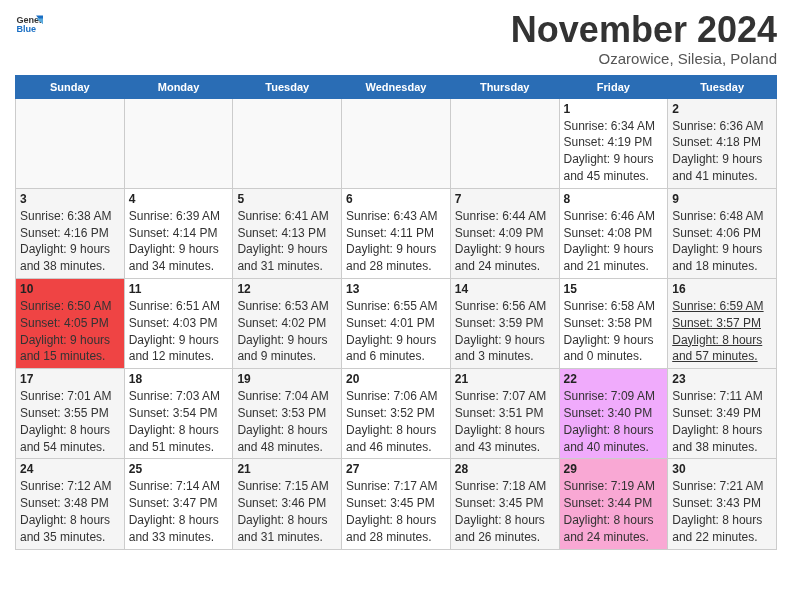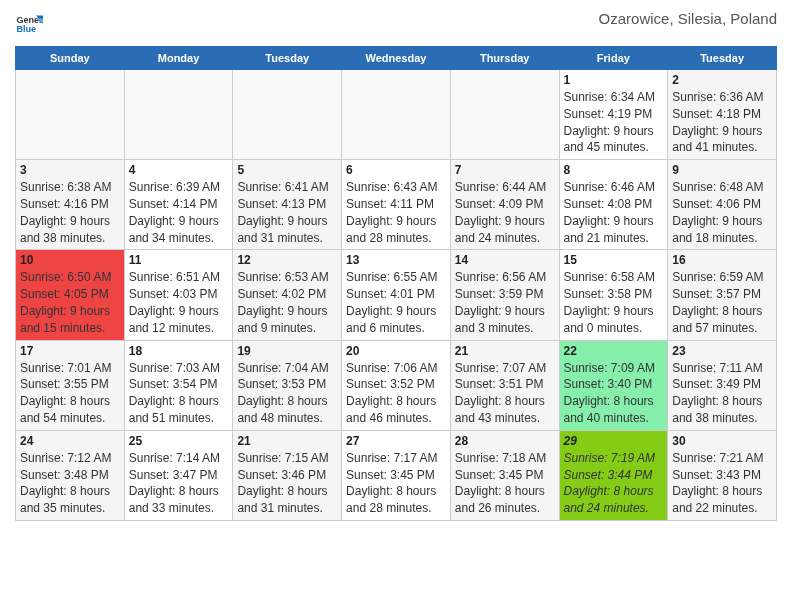--- a/index.html
+++ b/index.html
@@ -95,20 +95,21 @@
   <div class="header">
     <div class="logo">
       <svg class="logo-icon" viewBox="0 0 40 40">
         <text x="2" y="18" font-size="13" font-weight="bold" fill="#333" font-family="Arial">General</text>
         <text x="2" y="32" font-size="13" font-weight="bold" fill="#1a6fc4" font-family="Arial">Blue</text>
         <polygon points="30,8 40,8 40,20" fill="#1a6fc4"></polygon>
         <polygon points="30,12 40,12 40,20" fill="#5aabde"></polygon>
       </svg>
     </div>
     <div class="title-block">
+      <div class="month-title">November 2024</div>
       <div class="location">Ozarowice, Silesia, Poland</div>
     </div>
   </div>
 
   <table>
     <thead>
       <tr>
       <th>Sunday</th>
           <th>Monday</th>
           <th>Tuesday</th>
@@ -229,21 +230,21 @@
           </td>
           <td style="background: rgb(255, 255, 255);">
             <span class="day-num">15</span>
             <div class="day-info" style="white-space: pre-line;">Sunrise: 6:58 AM
 Sunset: 3:58 PM
 Daylight: 9 hours
 and 0 minutes.</div>
           </td>
           <td style="background: rgb(245, 245, 245);">
             <span class="day-num">16</span>
-            <div class="day-info" style="white-space: pre-line;">Sunrise: 6:59 AM
+            <div class="day-info" style="white-space: pre-line; text-decoration: underline;">Sunrise: 6:59 AM
 Sunset: 3:57 PM
 Daylight: 8 hours
 and 57 minutes.</div>
           </td>
         </tr>
         <tr>
           <td style="background: rgb(245, 245, 245);">
             <span class="day-num">17</span>
             <div class="day-info" style="white-space: pre-line;">Sunrise: 7:01 AM
 Sunset: 3:55 PM
@@ -271,21 +272,21 @@
 Daylight: 8 hours
 and 46 minutes.</div>
           </td>
           <td style="background: rgb(245, 245, 245);">
             <span class="day-num">21</span>
             <div class="day-info" style="white-space: pre-line;">Sunrise: 7:07 AM
 Sunset: 3:51 PM
 Daylight: 8 hours
 and 43 minutes.</div>
           </td>
-          <td style="background: #86efac;">
+          <td style="background: #f0abfc;">
             <span class="day-num">22</span>
             <div class="day-info" style="white-space: pre-line;">Sunrise: 7:09 AM
 Sunset: 3:40 PM
 Daylight: 8 hours
 and 40 minutes.</div>
           </td>
           <td style="background: rgb(245, 245, 245);">
             <span class="day-num">23</span>
             <div class="day-info" style="white-space: pre-line;">Sunrise: 7:11 AM
 Sunset: 3:49 PM
@@ -322,21 +323,21 @@
 Daylight: 8 hours
 and 28 minutes.</div>
           </td>
           <td style="background: rgb(245, 245, 245);">
             <span class="day-num">28</span>
             <div class="day-info" style="white-space: pre-line;">Sunrise: 7:18 AM
 Sunset: 3:45 PM
 Daylight: 8 hours
 and 26 minutes.</div>
           </td>
-          <td style="background: #84cc16; font-style: italic;">
+          <td style="background: #f9a8d4;">
             <span class="day-num">29</span>
             <div class="day-info" style="white-space: pre-line;">Sunrise: 7:19 AM
 Sunset: 3:44 PM
 Daylight: 8 hours
 and 24 minutes.</div>
           </td>
           <td style="background: rgb(245, 245, 245);">
             <span class="day-num">30</span>
             <div class="day-info" style="white-space: pre-line;">Sunrise: 7:21 AM
 Sunset: 3:43 PM

